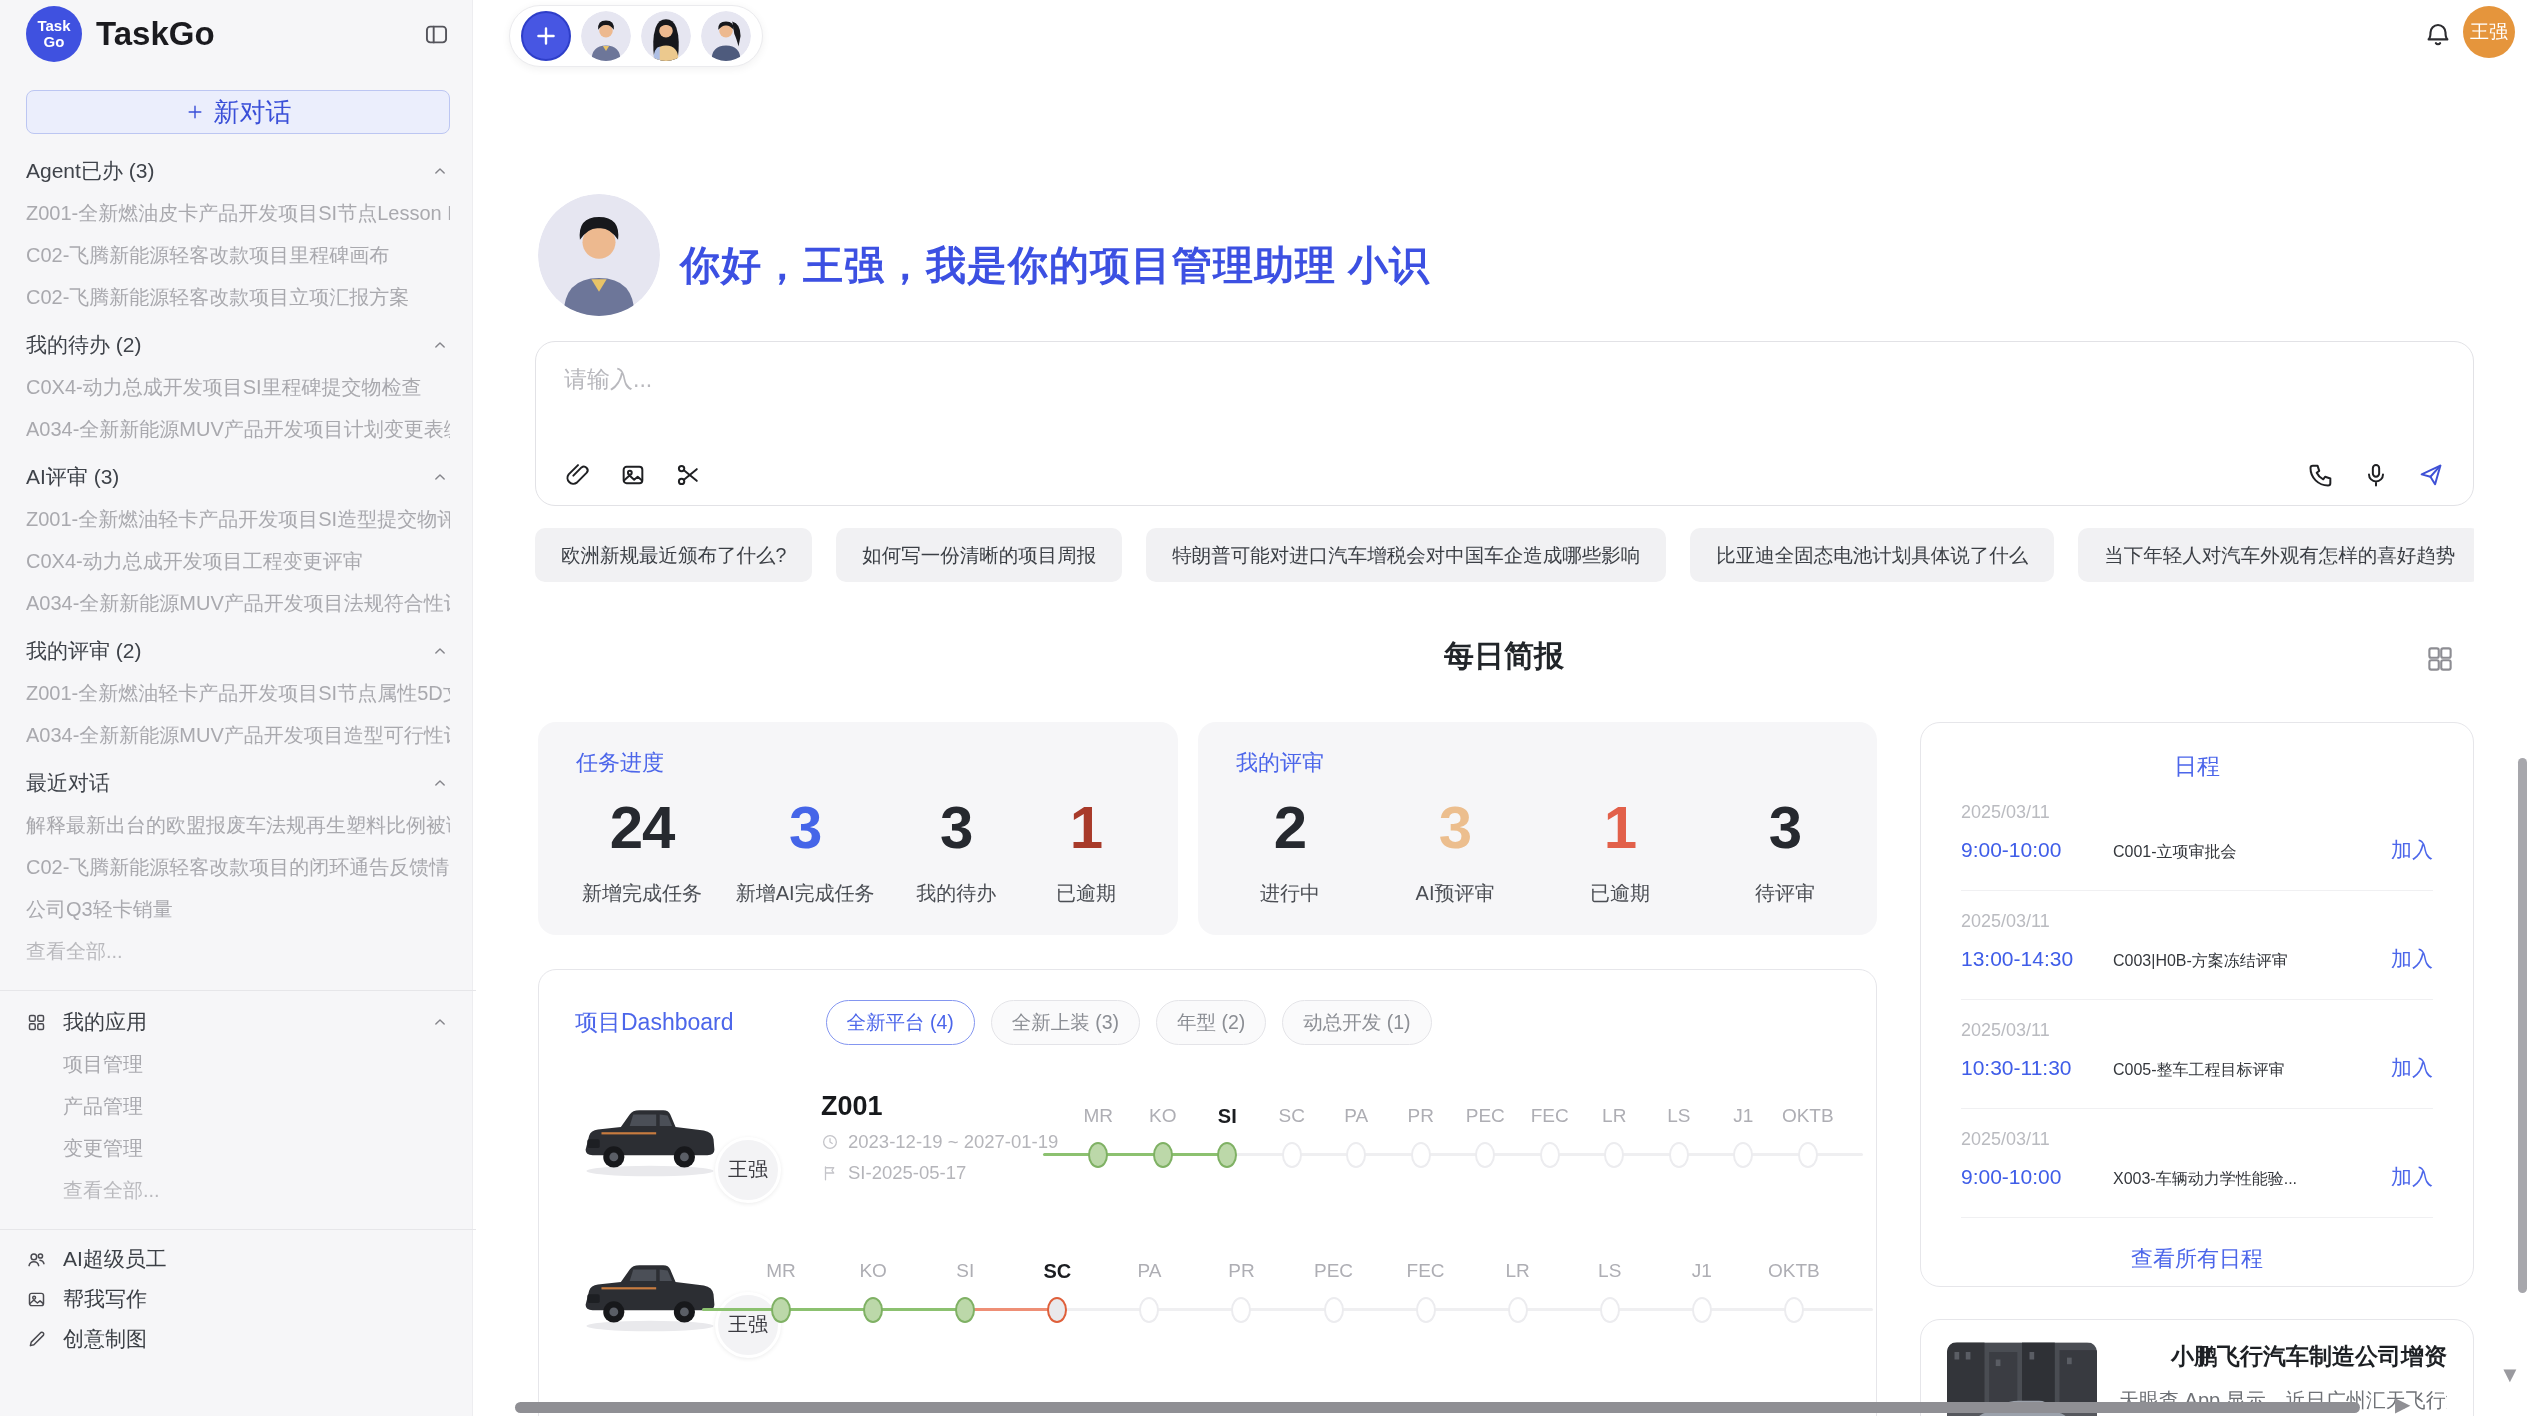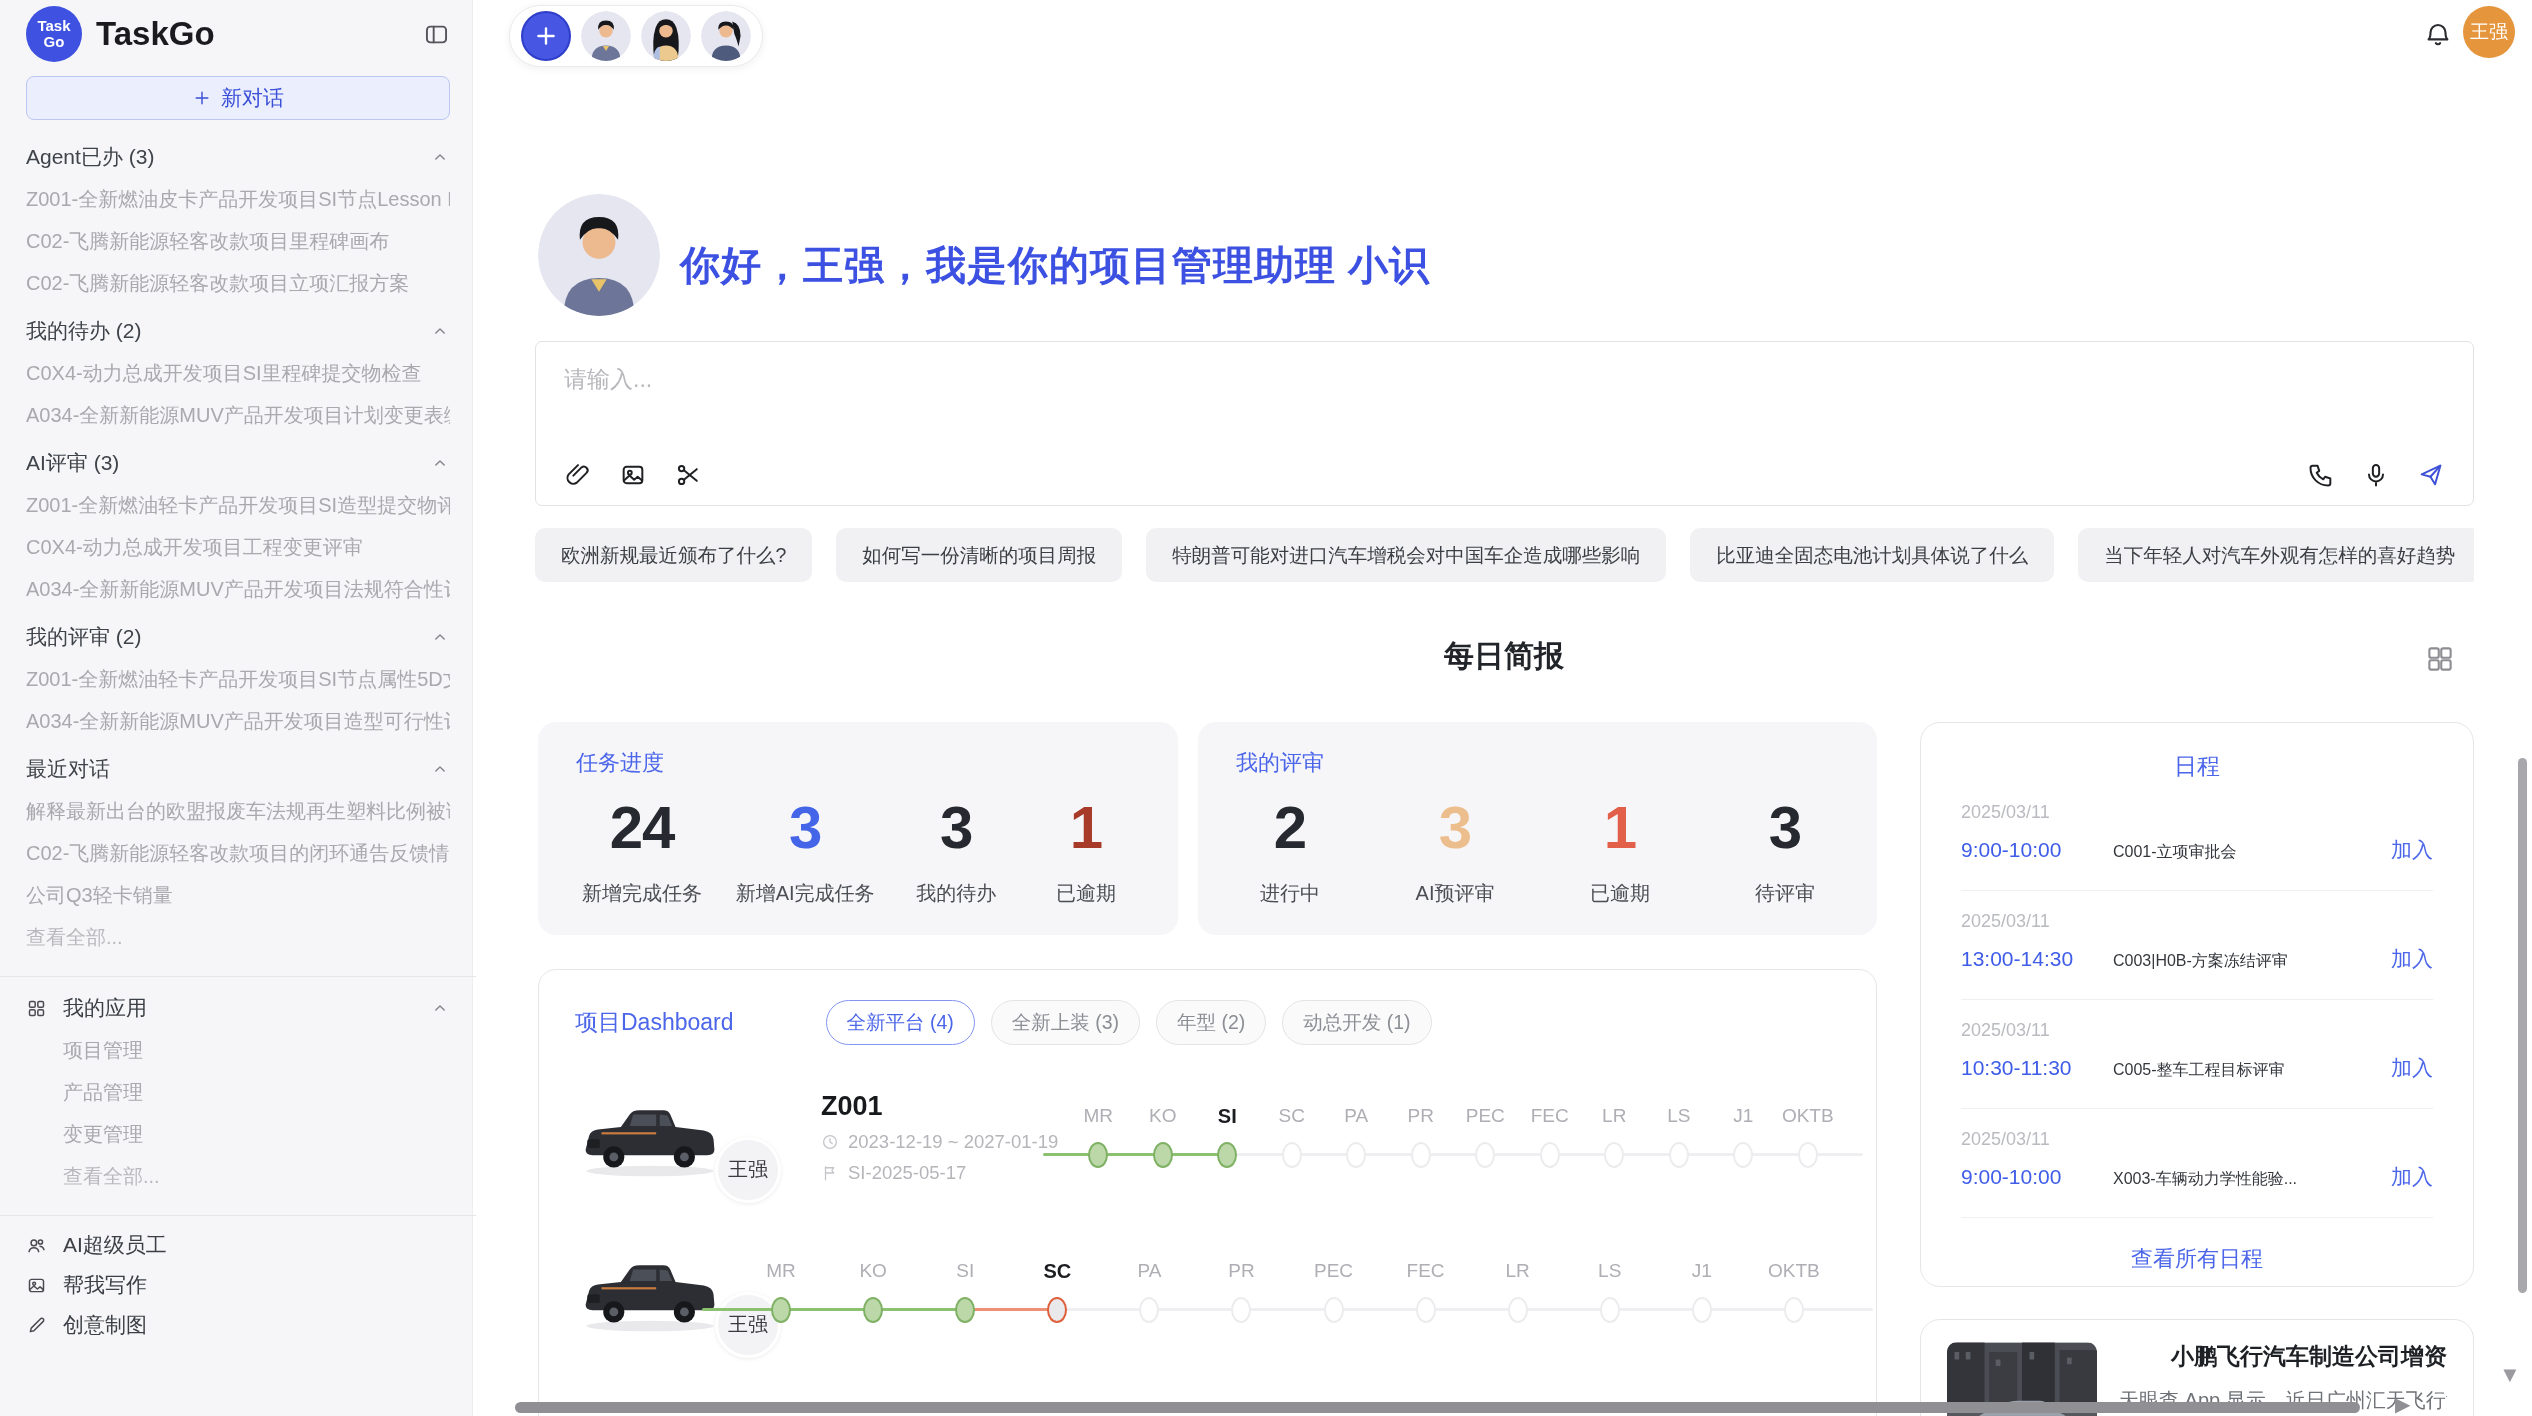--- a/index.html
+++ b/index.html
@@ -13,22 +13,22 @@
 
   
   .sidebar { position:absolute; left:0; top:0; width:473px; height:1416px;
     background:#f6f6f8; border-right:1px solid #ededf0; padding:6px 22px 0 26px; }
   .side-head { display:flex; align-items:center; }
   .logo { width:56px; height:56px; border-radius:50%; background:#3f51e0; color:#fff;
     display:flex; flex-direction:column; align-items:center; justify-content:center;
     font-size:15px; font-weight:700; line-height:1.1; }
   .app-title { font-size:33px; font-weight:700; color:#1b1b1f; margin-left:14px; }
   .collapse { margin-left:auto; width:27px; height:27px; color:#55555c; cursor:pointer; }
-  .new-chat { margin-top:14px; width:100%; height:44px; border-radius:8px;
-    background:#ebeefc; border:1px solid #bcc6f2; color:#3a4fd8; font-size:21px;
+  .new-chat { margin-top:28px; width:100%; height:44px; border-radius:8px;
+    background:#ebeefc; border:1px solid #bcc6f2; color:#3a4fd8; font-size:26px;
     display:flex; align-items:center; justify-content:center; gap:9px; cursor:pointer; }
   .new-chat .ic { width:20px; height:20px; }
   .sec-h { margin-top:26px; display:flex; align-items:center; font-size:21px; color:#3f434a; line-height:22px; cursor:pointer; }
   .sec-h .ic { margin-left:auto; width:20px; height:20px; color:#85858b; }
   .sec-item { margin-top:20px; font-size:20px; color:#a9a9ae; line-height:22px;
     white-space:nowrap; overflow:hidden; cursor:pointer; }
   .sec-item.viewall { color:#b9b9bd; }
   .recent-wrap { margin-top:18px; }
   .side-div { height:1px; background:#e6e6e9; margin:28px -26px 0 -26px; }
   .side-row { margin-top:20px; display:flex; align-items:center; gap:16px;
@@ -53,21 +53,21 @@
 
   .bell { position:absolute; left:1950px; top:20px; width:30px; height:30px; color:#2c2c30; cursor:pointer; }
   .user-avatar { position:absolute; left:1990px; top:6px; width:52px; height:52px; border-radius:50%;
     background:#e5953c; color:#fff; font-size:19px; display:flex; align-items:center; justify-content:center; cursor:pointer; }
 
   .greet-avatar { position:absolute; left:65px; top:194px; width:122px; height:122px; border-radius:50%; overflow:hidden; }
   .greet-avatar svg { width:100%; height:100%; }
   .greet-text { position:absolute; left:207px; top:238px; font-size:40px; font-weight:700; color:#3c50e2; letter-spacing:1px; }
 
   .composer { position:absolute; left:62px; top:341px; width:1939px; height:165px;
-    border:1.5px solid #e2e2e6; border-radius:7px; background:#fff;padding-left:44px; }
+    border:1.5px solid #e2e2e6; border-radius:20px; background:#fff;padding-left:44px; }
   .composer textarea { position:absolute; left:28px; top:22px; width:1880px; height:62px;
     border:none; outline:none; resize:none; font-size:23px; color:#34373c;
     font-family:"Liberation Sans","DejaVu Sans",sans-serif; background:transparent; }
   .composer textarea::placeholder { color:#b8b8bd; }
   .cmp-left { position:absolute; left:28px; bottom:16px; display:flex; gap:27px; }
   .cmp-right { position:absolute; right:28px; bottom:16px; display:flex; gap:27px; }
   .cmp-left .ic, .cmp-right .ic { width:28px; height:28px; color:#1f2023; cursor:pointer; }
   .cmp-right .ic.send { color:#3f51d6; }
 
   .chips { position:absolute; left:62px; top:528px; width:1939px; display:flex; gap:24px; overflow:hidden; }

